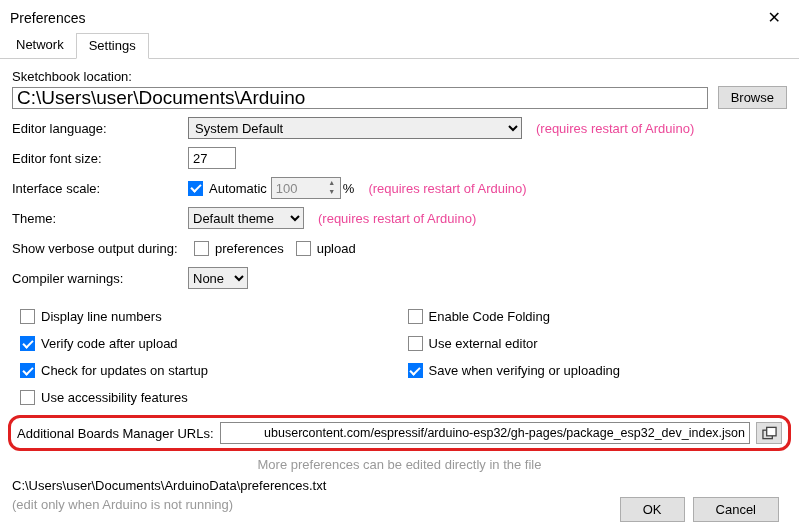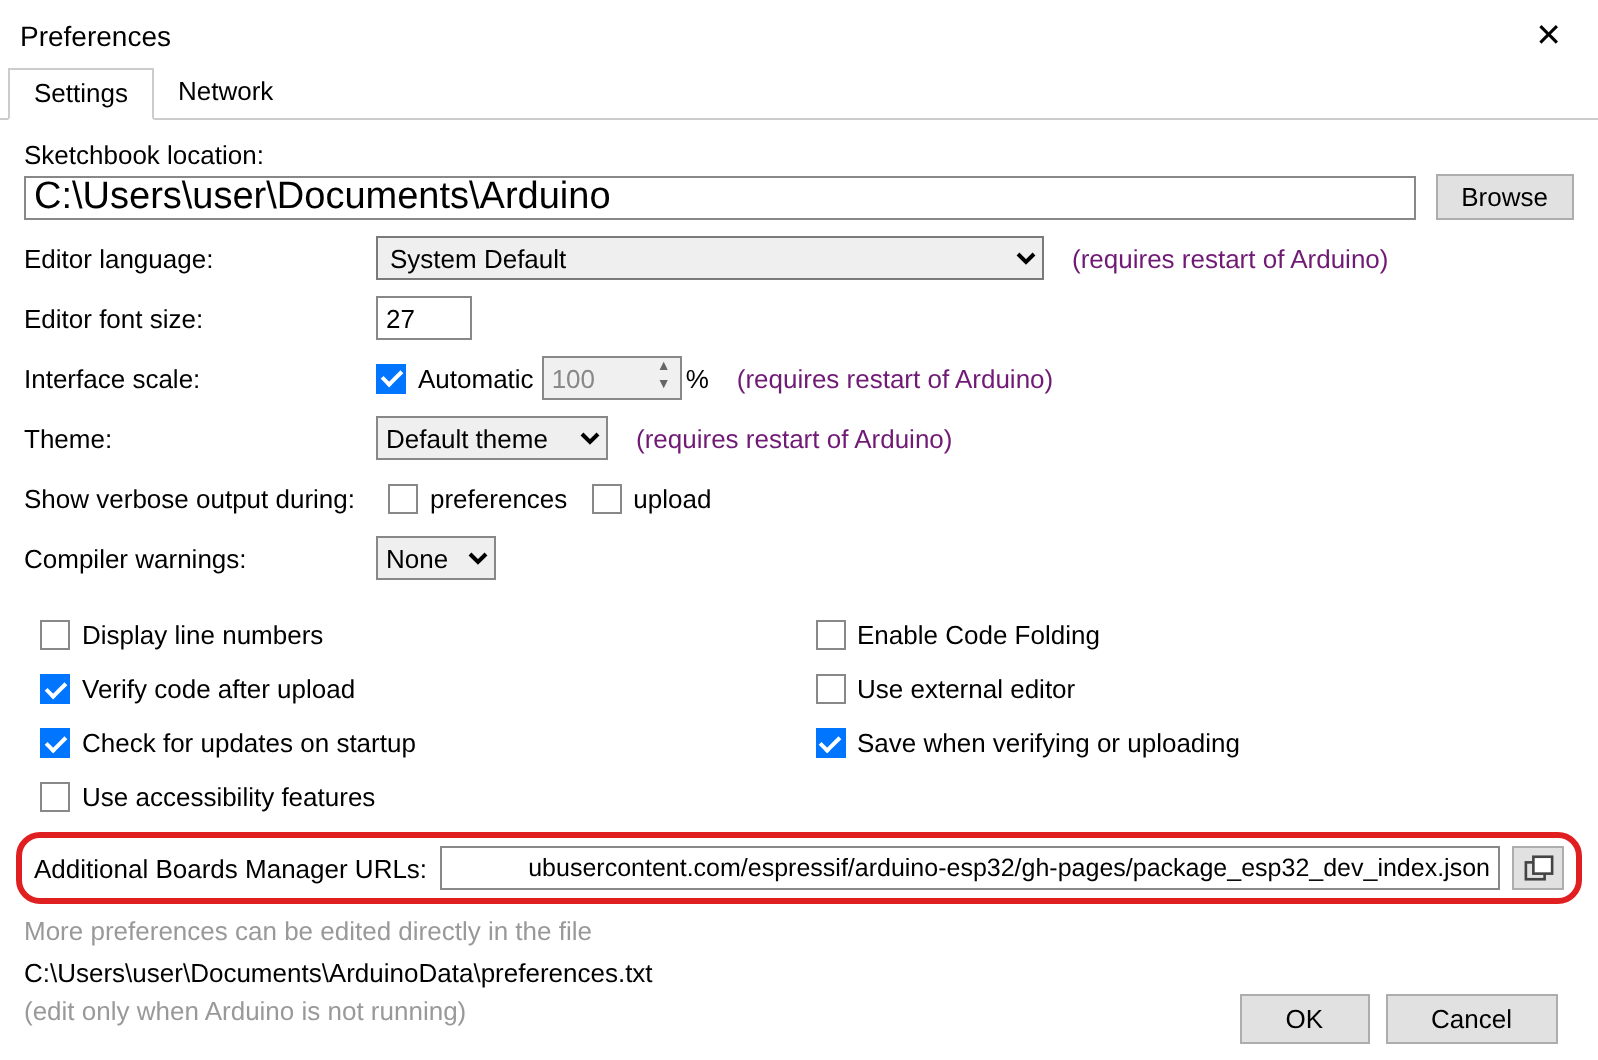--- a/index.html
+++ b/index.html
@@ -13,21 +13,21 @@
 .tab { padding: 4px 12px 5px; cursor: pointer; font-size: 13px; position: relative; }
 .tab.active { border: 1px solid #ccc; border-bottom: 1px solid #fff; margin-bottom: -1px; background: #fff; }
 
 .content { padding: 10px 12px 0; }
 .row { display: flex; align-items: center; margin-bottom: 8px; min-height: 22px; }
 .label { width: 176px; flex-shrink: 0; }
 .sketch-input { flex: 1; border: 1px solid #888; height: 22px; padding: 2px 4px; font-size: 19px; }
 .browse-btn { margin-left: 10px; padding: 3px 12px; border: 1px solid #adadad; background: #e1e1e1; cursor: pointer; font-size: 13px; }
 
 select.lang { width: 334px; height: 22px; border: 1px solid #7a7a7a; font-size: 13px; padding: 1px 2px; }
-.hint { margin-left: 14px; color: #701a75; }
+.hint { margin-left: 14px; color: #ec4899; }
 input.font { width: 48px; height: 22px; border: 1px solid #888; padding: 2px 4px; font-size: 13px; }
 
 .chk { width: 15px; height: 15px; border: 1px solid #888; display: inline-flex; align-items: center; justify-content: center; margin-right: 6px; cursor: pointer; flex-shrink: 0; }
 .chk.checked { background: #0075ff; border-color: #0075ff; }
 .chk.checked::after { content: ""; display: block; width: 4px; height: 8px; border: solid #fff; border-width: 0 2px 2px 0; transform: rotate(45deg); margin-top: -2px; }
 
 .scale-num { width: 70px; height: 22px; border: 1px solid #888; background: #f0f0f0; color: #888; display: inline-flex; align-items: center; padding: 0 4px; margin: 0 0 0 4px; position: relative; }
 .spinner { position: absolute; right: 1px; top: 1px; bottom: 1px; width: 14px; display: flex; flex-direction: column; }
 .spin-btn { flex: 1; font-size: 7px; text-align: center; color: #666; line-height: 1; }
 
@@ -37,38 +37,38 @@
 .cols { display: flex; }
 .col { width: 50%; }
 .crow { display: flex; margin-bottom: 8px; padding-left: 8px; margin-top: 12px; }
 
 .highlight { border: 3px solid #e02020; border-radius: 12px; padding: 4px 6px; margin: 2px -4px 0; display: flex; align-items: center; }
 .url-label { flex-shrink: 0; }
 .url-input { flex: 1; height: 22px; border: 1px solid #888; padding: 2px 4px; font-size: 12.5px; margin: 0 6px; text-align: right; }
 .open-btn { width: 26px; height: 22px; border: 1px solid #adadad; background: #e1e1e1; cursor: pointer; display: flex; align-items: center; justify-content: center; }
 .open-btn svg { width: 15px; height: 14px; }
 
-.more-pref { color: #999; margin-top: 6px; }
+.more-pref { color: #999; margin-top: 6px; text-align: center; }
 .path { margin-top: 6px; }
 .edit-note { color: #999; margin-top: 4px; }
 
 .footer { position: absolute; right: 20px; bottom: 8px; display: flex; gap: 8px; padding-left: 15px; }
 .footer button { padding: 4px 22px; border: 1px solid #adadad; background: #e1e1e1; cursor: pointer; font-size: 13px; }
 </style>
 </head>
 <body>
 
 <div class="titlebar">
   <span class="title">Preferences</span>
   <span class="close-x">✕</span>
 </div>
 
 <div class="tabs">
+  <div class="tab">Network</div>
   <div class="tab active">Settings</div>
-  <div class="tab">Network</div>
 </div>
 
 <div class="content">
   <div style="margin-bottom:2px">Sketchbook location:</div>
   <div class="row">
     <input class="sketch-input" value="C:\Users\user\Documents\Arduino" style="">
     <button class="browse-btn">Browse</button>
   </div>
 
   <div class="row">

